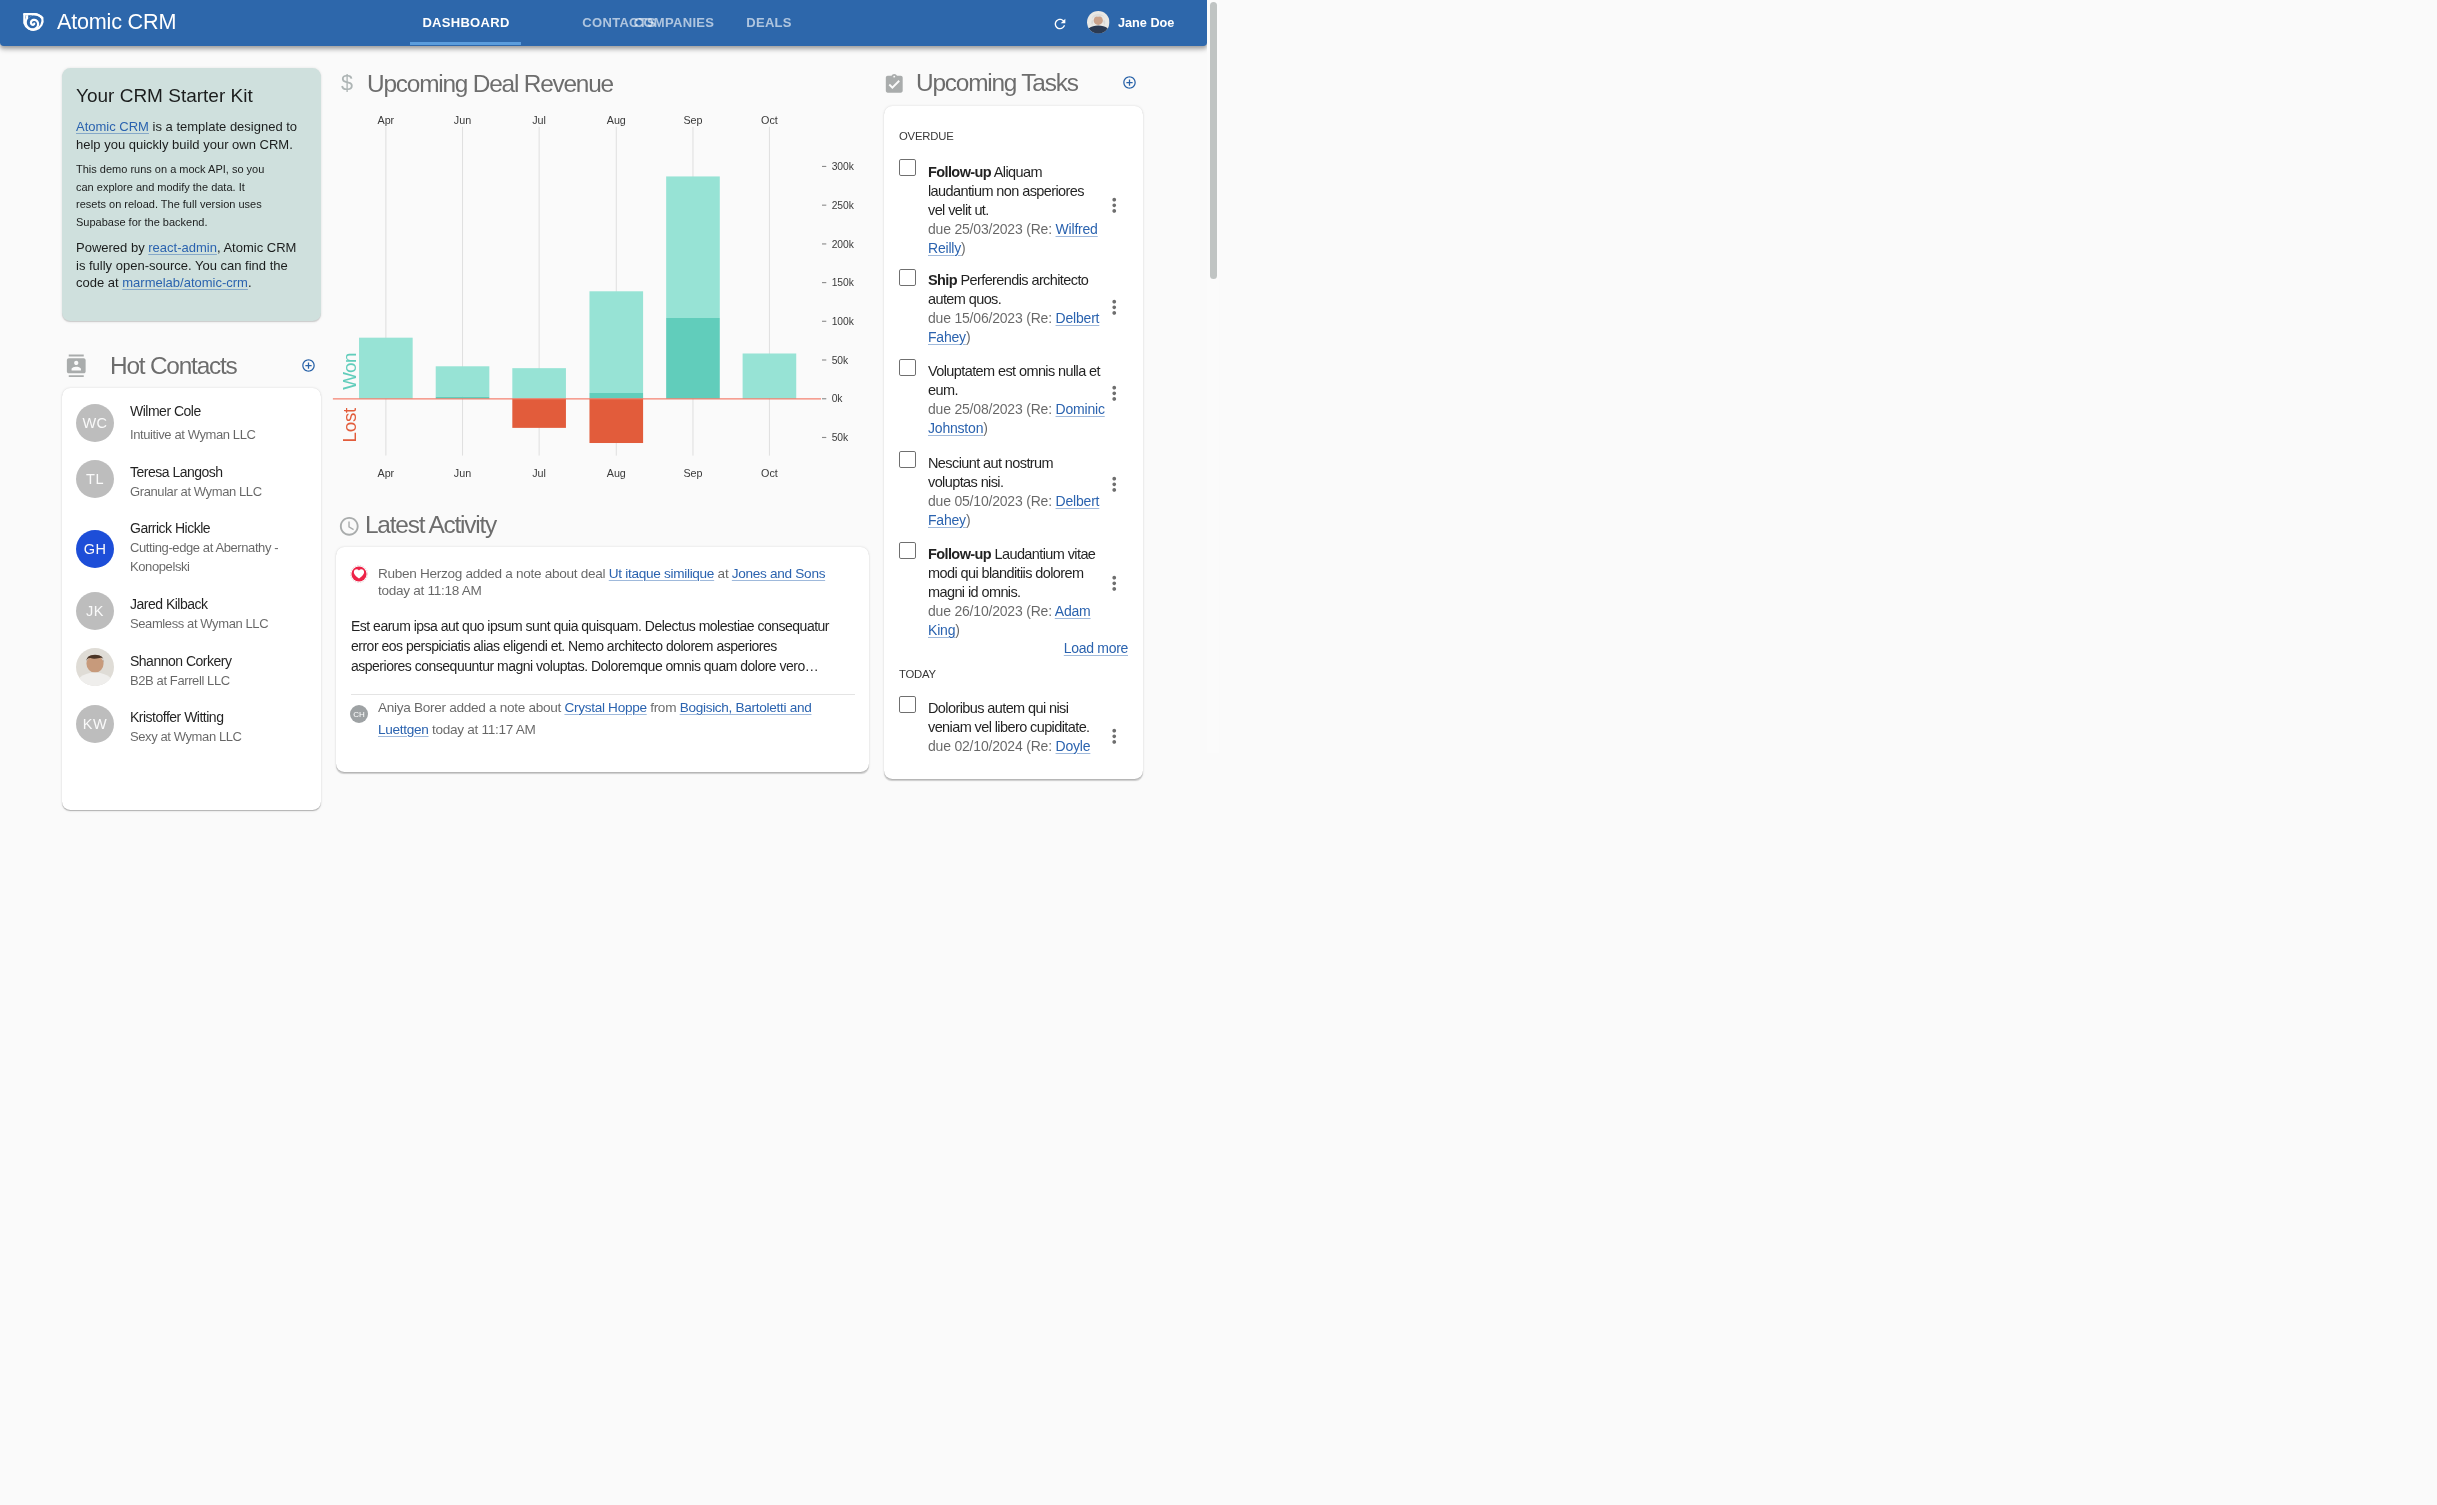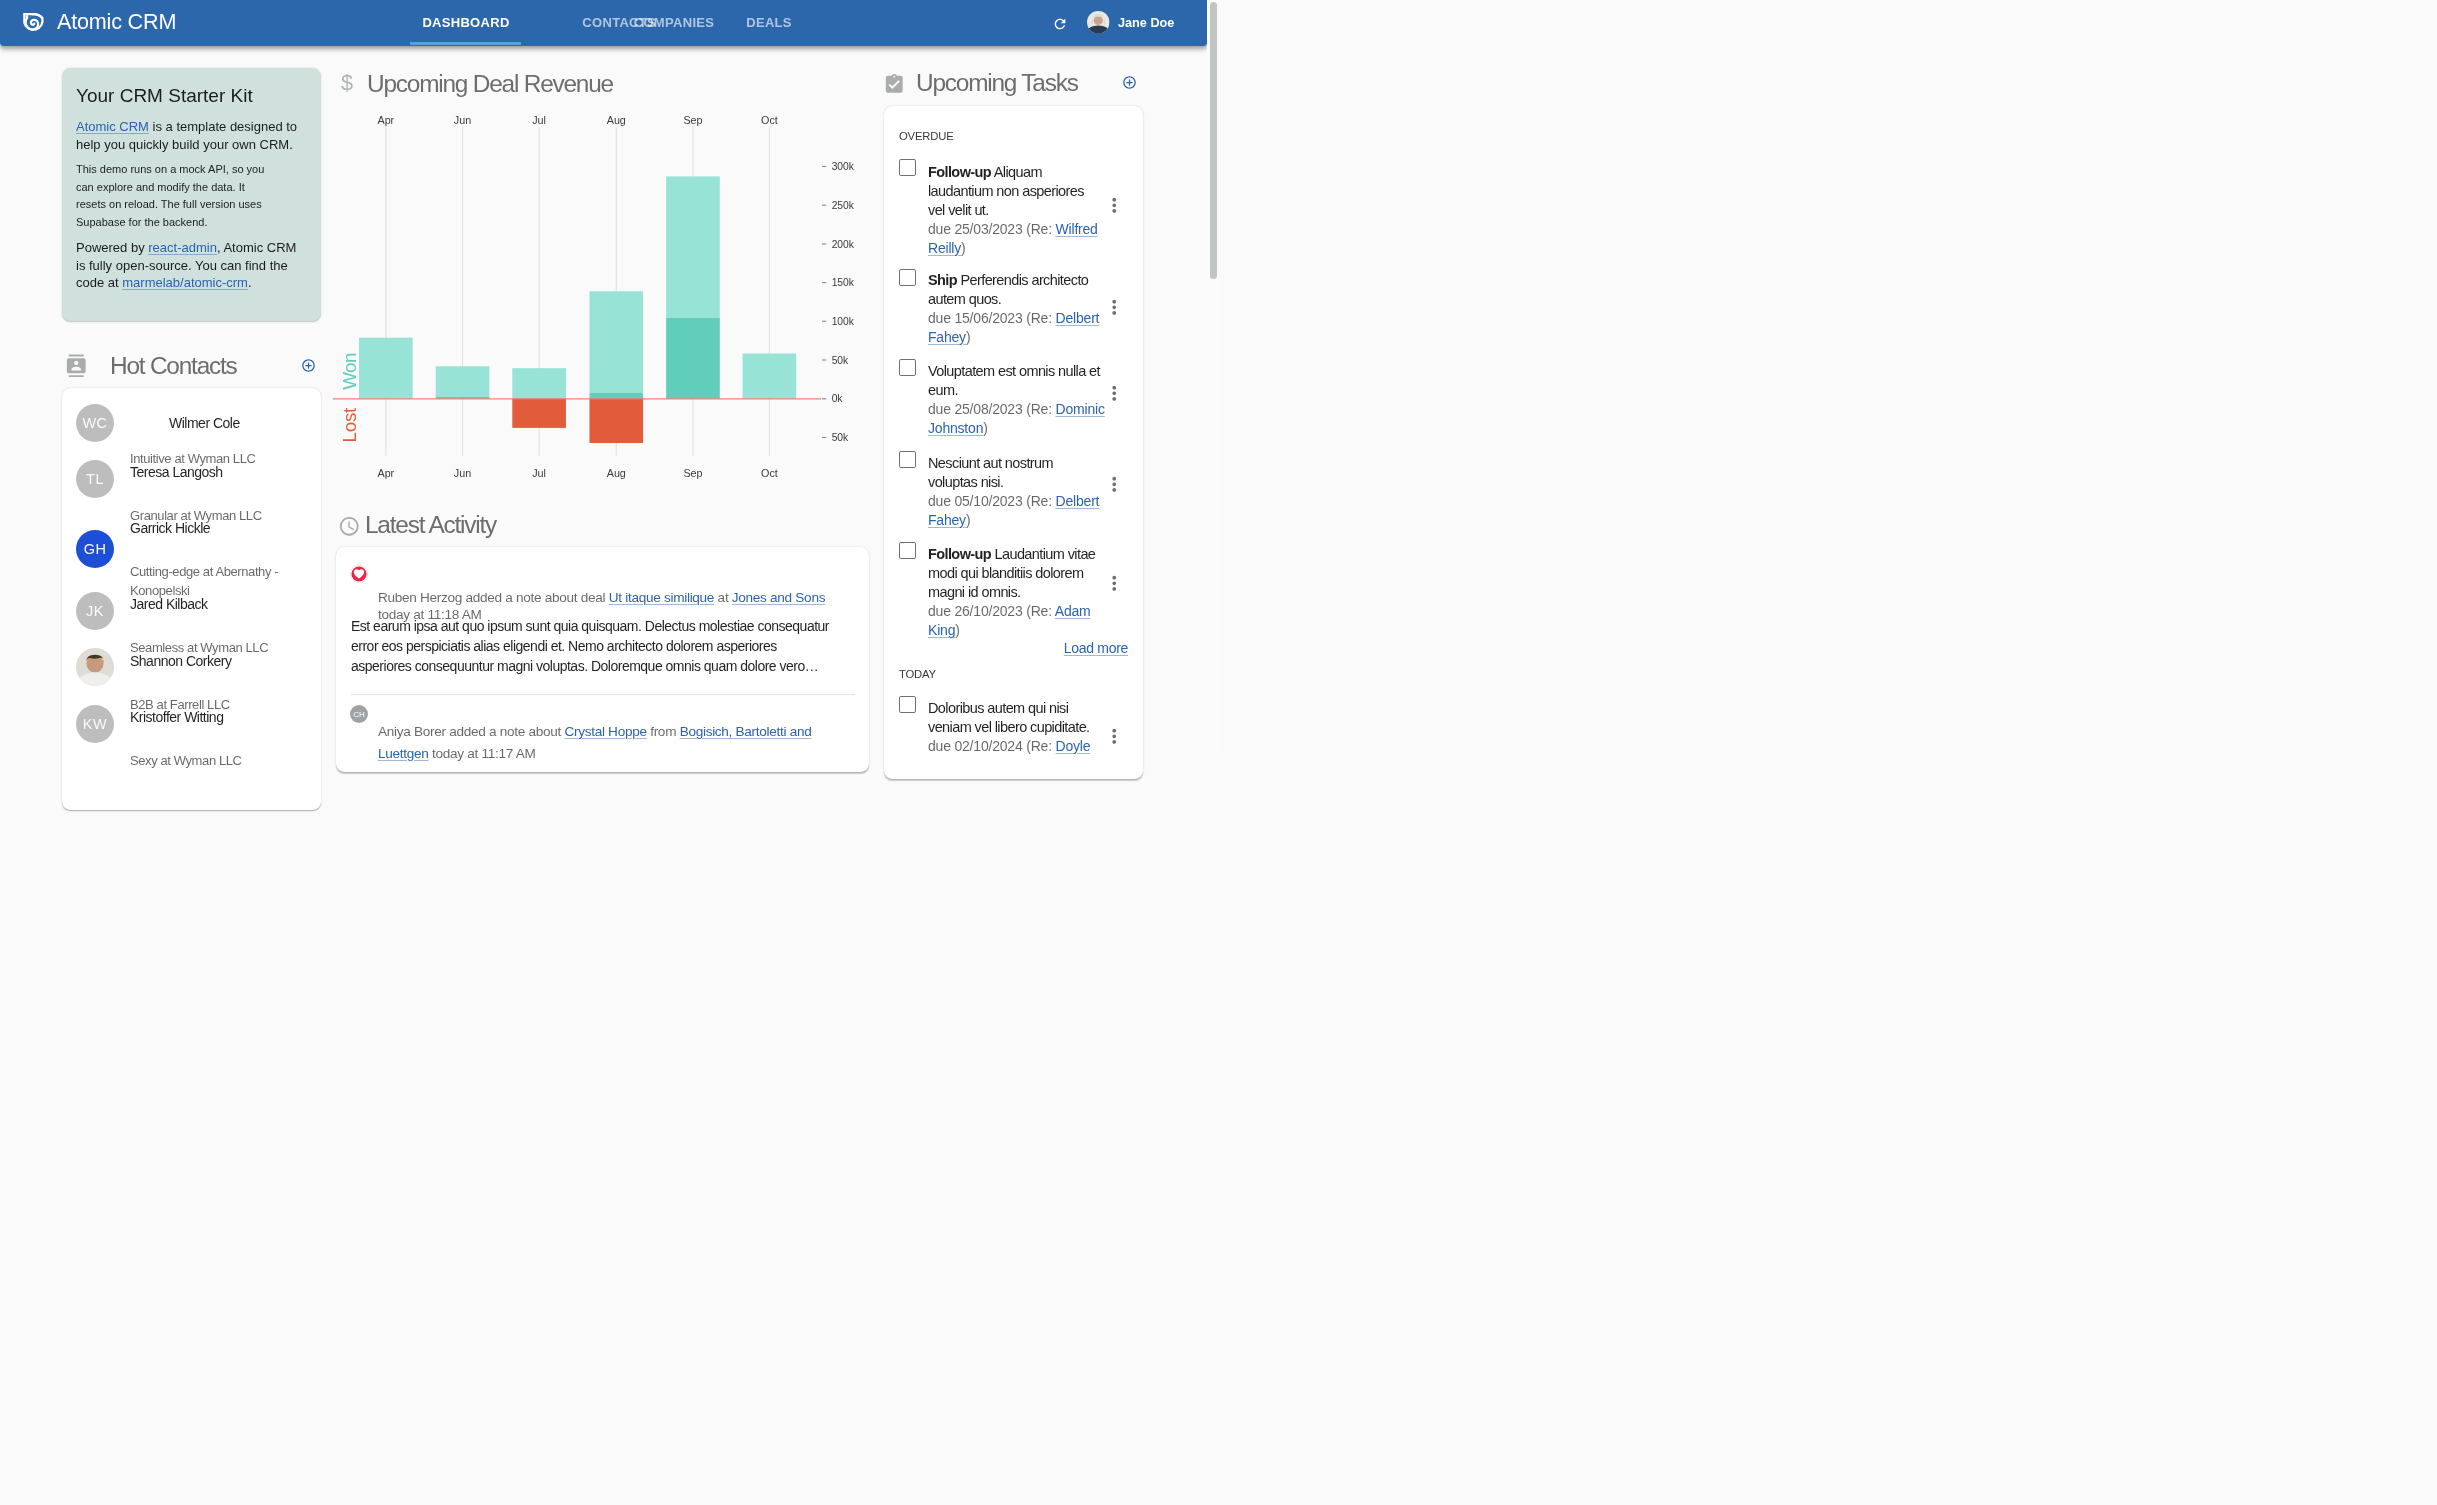--- a/index.html
+++ b/index.html
@@ -3,21 +3,21 @@
 <meta charset="utf-8">
 <style>
 * { margin:0; padding:0; box-sizing:border-box; }
 html,body { width:1219px; height:753px; overflow:hidden; background:#fafafa;
   font-family:"Liberation Sans", sans-serif; -webkit-font-smoothing:antialiased; }
 .abs { position:absolute; }
 a.lnk { color:#2b63af; text-decoration:underline; text-decoration-color:rgba(43,99,175,.45); text-underline-offset:1.9px; text-decoration-thickness:0.9px; }
 .card { position:absolute; background:#fff; border-radius:8.4px;
   box-shadow:0 1.9px 0.9px -0.9px rgba(0,0,0,.14), 0 0.9px 0.9px 0 rgba(0,0,0,.1), 0 0.9px 2.8px 0 rgba(0,0,0,.1); }
 .hdr { position:absolute; color:#6d6d6d; font-size:24.4px; letter-spacing:-1.2px; line-height:24.4px; white-space:nowrap; }
-.gray { color:rgba(0,0,0,0.6);margin-top:24px; }
+.gray { color:rgba(0,0,0,0.6); }
 .dark { color:rgba(0,0,0,0.87); }
 </style>
 </head>
 <body>
 
 <div class="abs" style="left:0;top:0;width:1207px;height:46px;background:#2d67ab;border-radius:0 0 3.8px 3.8px;box-shadow:0 1.9px 3.8px -0.9px rgba(0,0,0,.2),0 3.8px 4.7px 0 rgba(0,0,0,.14),0 0.9px 9.4px 0 rgba(0,0,0,.12);"></div>
 <svg class="abs" style="left:22px;top:10.8px" width="22.5" height="23.5" viewBox="0 0 24 25">
   <g fill="none" stroke="#fff" stroke-width="2.35" stroke-linecap="round">
     <path d="M2.5,3.3 L12.3,3.3 C16.2,3.4 19.5,4.8 21.6,7.4"></path>
     <path d="M2.5,3.3 L2.5,12.8 A 9.8,9.8 0 1 0 21.6,7.4"></path>
@@ -65,21 +65,21 @@
     <path d="M20 0H4v2h16V0zM4 24h16v-2H4v2zM20 4H4c-1.1 0-2 .9-2 2v12c0 1.1.9 2 2 2h16c1.1 0 2-.9 2-2V6c0-1.1-.9-2-2-2zm-8 2.75c1.24 0 2.25 1.01 2.25 2.25s-1.01 2.25-2.25 2.25S9.75 10.24 9.75 9s1.01-2.25 2.25-2.25zM17 17H7v-1.5c0-1.67 3.33-2.5 5-2.5s5 .83 5 2.5V17z"></path>
   </svg>
 <div class="hdr" style="left:94px;top:354px;margin-left:16px;">Hot Contacts</div>
 <svg class="abs" style="left:301px;top:358px" width="15" height="15" viewBox="0 0 24 24" fill="#2862a8">
     <path d="M13 7h-2v4H7v2h4v4h2v-4h4v-2h-4V7zm-1-5C6.48 2 2 6.48 2 12s4.48 10 10 10 10-4.48 10-10S17.52 2 12 2zm0 18c-4.41 0-8-3.59-8-8s3.59-8 8-8 8 3.59 8 8-3.59 8-8 8z"></path>
   </svg>
 
 <div class="card" style="left:62px;top:388px;width:259px;height:422px;"></div>
 
 <div class="abs" style="left:76px;top:404px;width:38px;height:38px;border-radius:50%;background:#bdbdbd;color:#fafafa;font-size:14.5px;letter-spacing:0.5px;display:flex;align-items:center;justify-content:center;">WC</div>
-<div class="abs dark" style="left:130px;top:416px;font-size:14px;line-height:14px;letter-spacing:-0.5px;margin-left:39px;">Wilmer Cole</div>
+<div class="abs dark" style="left:130px;top:404px;font-size:14px;line-height:14px;letter-spacing:-0.5px;">Wilmer Cole</div>
 <div class="abs gray" style="left:130px;top:428px;font-size:13px;line-height:13px;letter-spacing:-0.4px;">Intuitive at Wyman LLC</div>
 
 <div class="abs" style="left:76px;top:460px;width:38px;height:38px;border-radius:50%;background:#bdbdbd;color:#fafafa;font-size:14.5px;letter-spacing:0.5px;display:flex;align-items:center;justify-content:center;">TL</div>
 <div class="abs dark" style="left:130px;top:465px;font-size:14px;line-height:14px;letter-spacing:-0.5px;">Teresa Langosh</div>
 <div class="abs gray" style="left:130px;top:485px;font-size:13px;line-height:13px;letter-spacing:-0.4px;">Granular at Wyman LLC</div>
 
 <div class="abs" style="left:76px;top:530px;width:38px;height:38px;border-radius:50%;background:#1d4ed8;color:#fafafa;font-size:14.5px;letter-spacing:0.5px;display:flex;align-items:center;justify-content:center;text-align:center;">GH</div>
 <div class="abs dark" style="left:130px;top:521px;font-size:14px;line-height:14px;letter-spacing:-0.5px;">Garrick Hickle</div>
 <div class="abs gray" style="left:130px;top:538px;font-size:13px;line-height:19px;letter-spacing:-0.4px;">Cutting-edge at Abernathy -<br>Konopelski</div>
 

